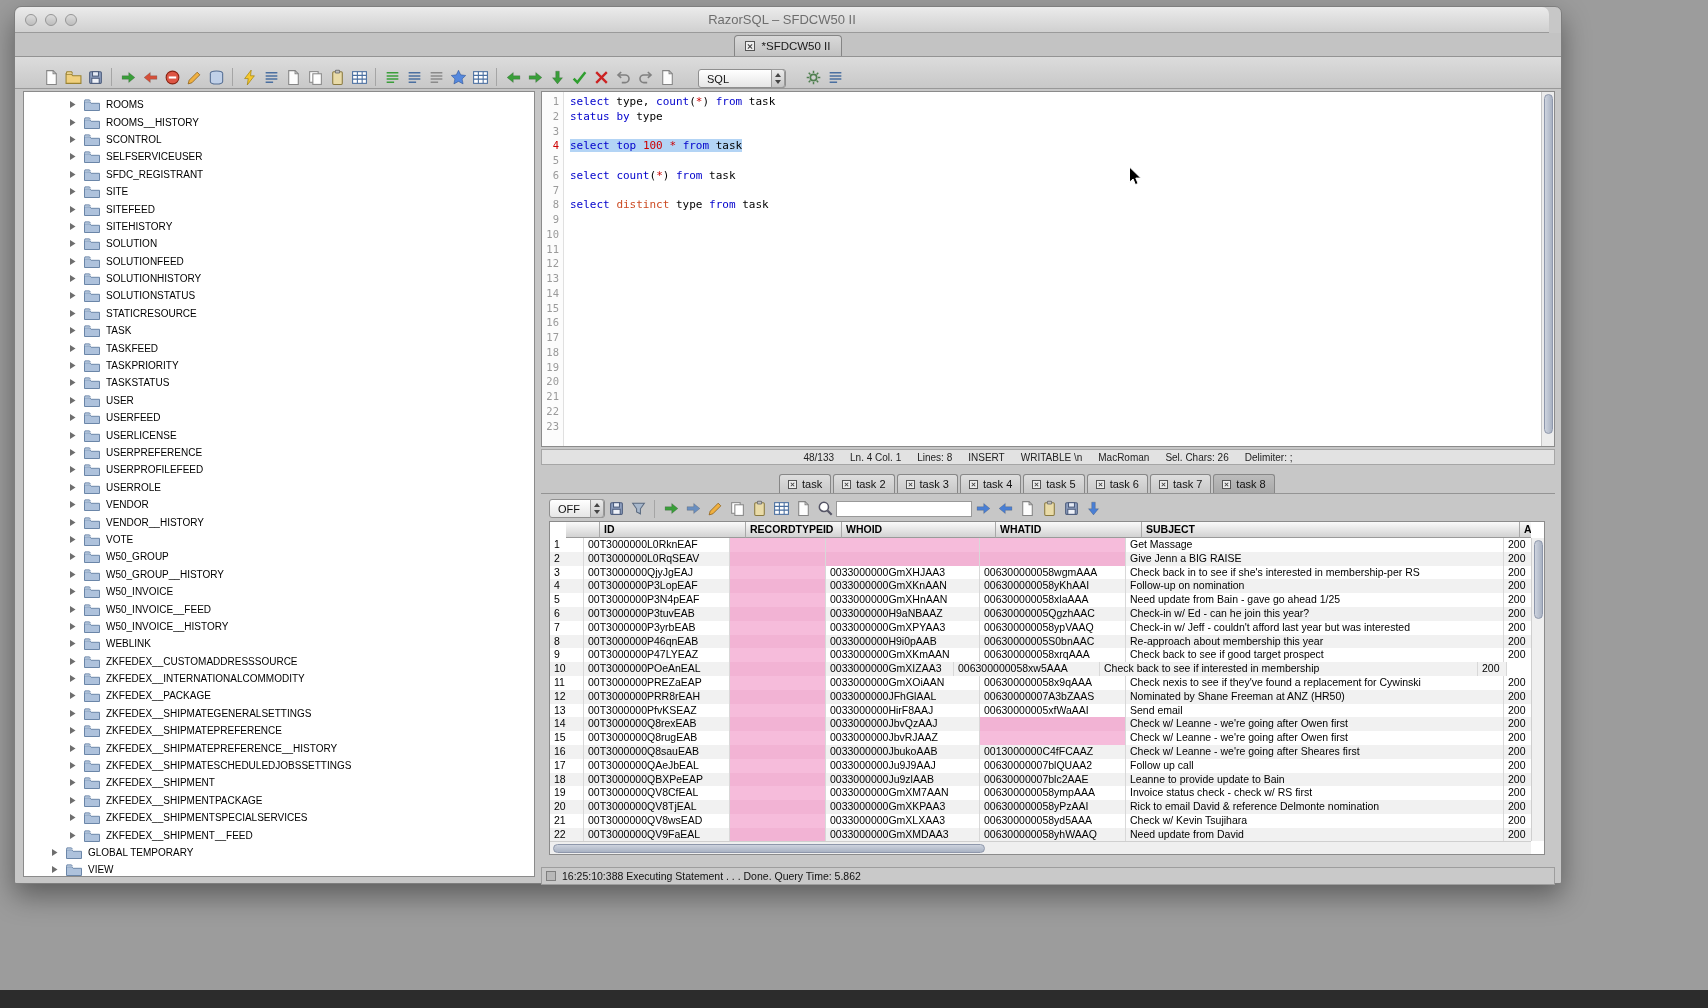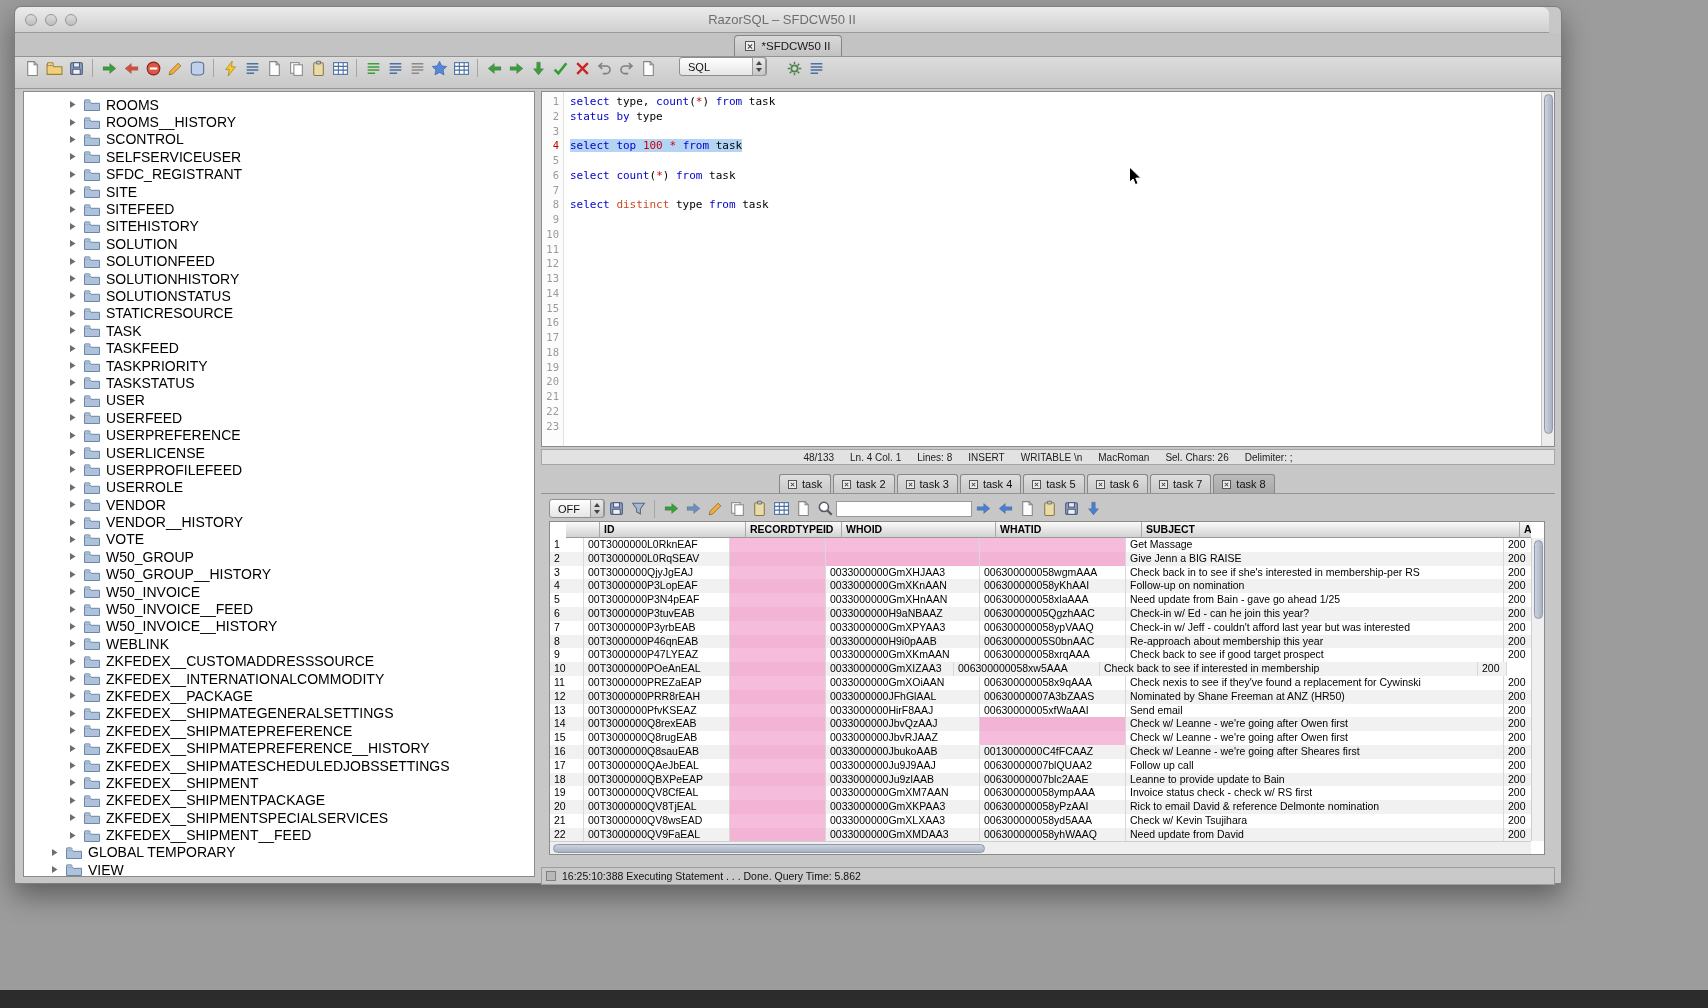--- a/index.html
+++ b/index.html
@@ -9,31 +9,31 @@
 .window{position:absolute;left:14px;top:6px;width:1548px;height:878px;background:#c7c7c7;border:1px solid #7e7e7e;border-radius:7px 7px 2px 2px;box-shadow:0 12px 28px rgba(0,0,0,.4)}
 .titlebar{position:absolute;left:0;top:0;right:12px;height:26px;background:linear-gradient(#ebebeb,#d0d0d0);border-bottom:1px solid #9a9a9a;border-radius:7px 7px 0 0}
 .traffic{position:absolute;left:10px;top:7px;display:flex;gap:8px}
 .tl{width:12px;height:12px;border-radius:50%;background:linear-gradient(#dcdcdc,#bdbdbd);border:1px solid #969696}
 .wtitle{position:absolute;left:0;right:0;top:0;height:26px;line-height:26px;text-align:center;font-size:13px;color:#6e6e6e}
 .tabrow{position:absolute;left:0;top:26px;right:0;height:24px;background:#c3c3c3;border-bottom:1px solid #939393;display:flex;justify-content:center;align-items:flex-end}
 .doctab{height:21px;padding:0 10px;background:linear-gradient(#d9d9d9,#c2c2c2);border:1px solid #858585;border-bottom:none;border-radius:4px 4px 0 0;display:flex;align-items:center;gap:6px;font-size:11.5px;color:#1a1a1a}
 .cbox{width:10px;height:10px;border:1px solid #555;background:#eee;position:relative;display:inline-block;flex:none}
 .cbox:before,.cbox:after{content:"";position:absolute;left:1px;top:4px;width:6px;height:1px;background:#444}
 .cbox:before{transform:rotate(45deg)}.cbox:after{transform:rotate(-45deg)}
-.toolbar{position:absolute;left:0;top:50px;right:0;height:32px;background:linear-gradient(#dcdcdc,#c8c8c8);border-bottom:1px solid #989898;display:flex;align-items:flex-start;padding-left:6px}
+.toolbar{position:absolute;left:0;top:50px;right:0;height:32px;background:linear-gradient(#dcdcdc,#c8c8c8);border-bottom:1px solid #989898;display:flex;align-items:flex-end;padding-left:25px}
 .tbicon{width:22px;height:22px;display:inline-flex;align-items:center;justify-content:center;flex:none}
 .tbicon svg{width:17px;height:17px}
 .tsep{width:1px;height:18px;background:#a5a5a5;margin:0 5px;display:inline-block;flex:none}
 .dropdown{height:19px;background:linear-gradient(#ffffff,#e6e6e6);border:1px solid #8f8f8f;border-radius:3px;display:inline-flex;align-items:center;font-size:11px;position:relative;padding:0 18px 0 8px;color:#111;flex:none}
 .dropdown .stepper{position:absolute;right:0;top:-1px;bottom:-1px;width:14px;background:linear-gradient(#ececec,#c6c6c6);border:1px solid #9a9a9a;border-radius:0 3px 3px 0}
 .stepper:before{content:"";position:absolute;left:3px;top:3px;border-left:3.5px solid transparent;border-right:3.5px solid transparent;border-bottom:4px solid #444}
 .stepper:after{content:"";position:absolute;left:3px;bottom:3px;border-left:3.5px solid transparent;border-right:3.5px solid transparent;border-top:4px solid #444}
 #sql-mode{margin-left:20px;min-width:88px}
 .treepanel{position:absolute;left:8px;top:84px;width:512px;height:786px;background:#fff;border:1px solid #8b8b8b;overflow:hidden;padding-top:4px}
-.trow{height:17.4px;display:flex;align-items:center;font-size:14px;color:#000;white-space:nowrap}
+.trow{height:17.4px;display:flex;align-items:center;font-size:10px;color:#000;white-space:nowrap}
 .trow .tri{width:9px;height:9px;flex:none}
 .trow .fold{width:16px;height:13px;margin:0 6px 0 7px;flex:none}
 .l2{padding-left:44px}.l1{padding-left:26px}
 .rightpanel{position:absolute;left:526px;top:84px;width:1014px;height:794px}
 .editor{position:absolute;left:0;top:0;width:1014px;height:356px;background:#fff;border:1px solid #8b8b8b}
 .gutter{position:absolute;left:0;top:0;width:22px;bottom:0;background:#fcfcfc;border-right:1px solid #e0e0e0;padding-top:3px}
 .gn{height:14.75px;font-family:"DejaVu Sans Mono",monospace;font-size:10.5px;color:#9a9a9a;text-align:right;padding-right:4px}
 .gn.cur{color:#cc0000}
 .codearea{position:absolute;left:23px;top:0;right:13px;bottom:0;padding:3px 0 0 5px;overflow:hidden}
 .cl{height:14.75px;font-family:"DejaVu Sans Mono",monospace;font-size:11px;white-space:pre;color:#000}
@@ -468,31 +468,31 @@
         <span>USERFEED</span>
       </div>
       <div class="trow l2">
         <svg class="tri" viewBox="0 0 9 9">
           <path d="M2 1v7l5.5-3.5z" fill="#6e6e6e"></path>
         </svg>
         <svg class="fold" viewBox="0 0 16 13">
           <path d="M.5 3.8h5.2l1.4 1.5H15.5v7.2H.5z" fill="#aec2dc" stroke="#6b86a8"></path>
           <path d="M.5 3.8.9 1.9h4.6l1 1.4" fill="#c4d4e8" stroke="#6b86a8"></path>
         </svg>
+        <span>USERLICENSE</span>
+      </div>
+      <div class="trow l2">
+        <svg class="tri" viewBox="0 0 9 9">
+          <path d="M2 1v7l5.5-3.5z" fill="#6e6e6e"></path>
+        </svg>
+        <svg class="fold" viewBox="0 0 16 13">
+          <path d="M.5 3.8h5.2l1.4 1.5H15.5v7.2H.5z" fill="#aec2dc" stroke="#6b86a8"></path>
+          <path d="M.5 3.8.9 1.9h4.6l1 1.4" fill="#c4d4e8" stroke="#6b86a8"></path>
+        </svg>
         <span>USERPREFERENCE</span>
-      </div>
-      <div class="trow l2">
-        <svg class="tri" viewBox="0 0 9 9">
-          <path d="M2 1v7l5.5-3.5z" fill="#6e6e6e"></path>
-        </svg>
-        <svg class="fold" viewBox="0 0 16 13">
-          <path d="M.5 3.8h5.2l1.4 1.5H15.5v7.2H.5z" fill="#aec2dc" stroke="#6b86a8"></path>
-          <path d="M.5 3.8.9 1.9h4.6l1 1.4" fill="#c4d4e8" stroke="#6b86a8"></path>
-        </svg>
-        <span>USERLICENSE</span>
       </div>
       <div class="trow l2">
         <svg class="tri" viewBox="0 0 9 9">
           <path d="M2 1v7l5.5-3.5z" fill="#6e6e6e"></path>
         </svg>
         <svg class="fold" viewBox="0 0 16 13">
           <path d="M.5 3.8h5.2l1.4 1.5H15.5v7.2H.5z" fill="#aec2dc" stroke="#6b86a8"></path>
           <path d="M.5 3.8.9 1.9h4.6l1 1.4" fill="#c4d4e8" stroke="#6b86a8"></path>
         </svg>
         <span>USERPROFILEFEED</span>

